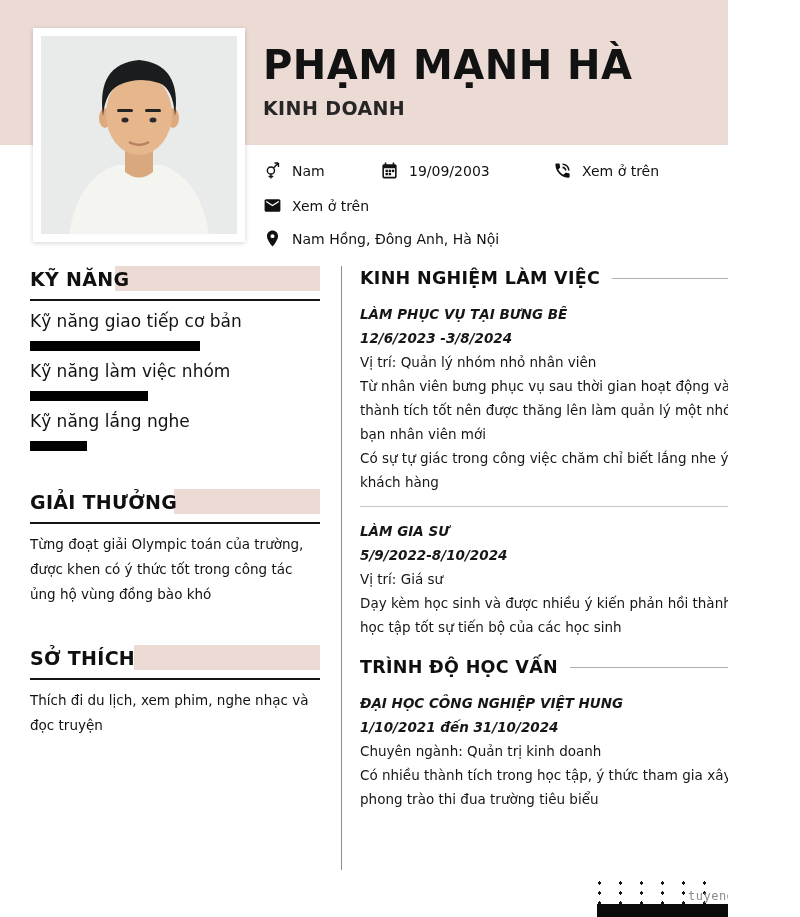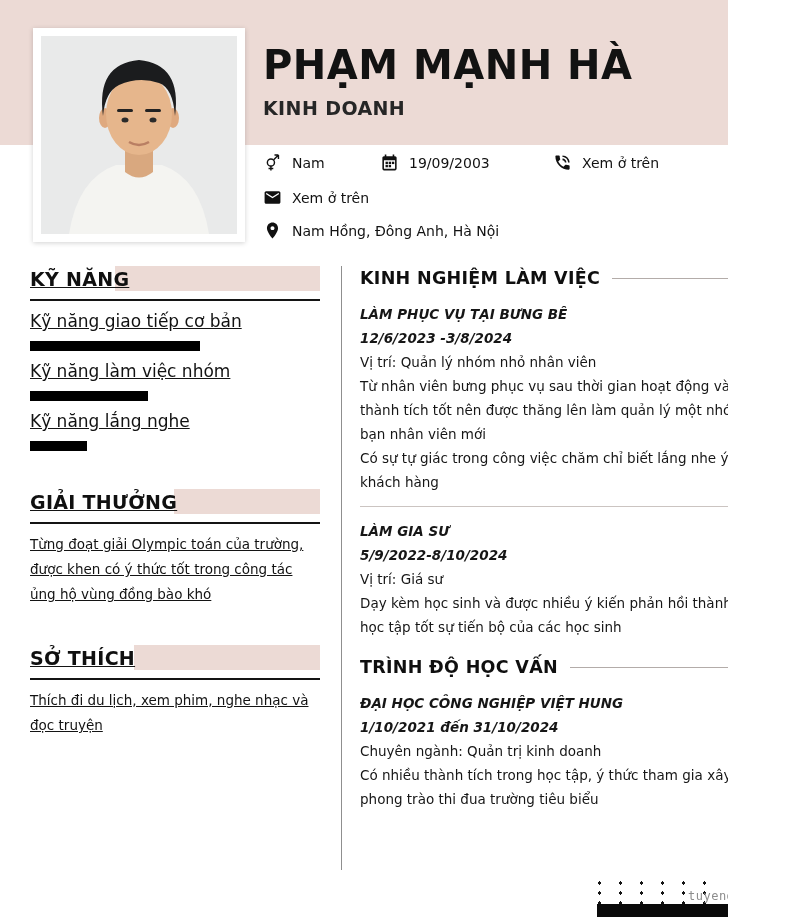--- a/index.html
+++ b/index.html
@@ -12,36 +12,36 @@
   .deco-circle { position:absolute; left:764px; top:7px; width:56px; height:56px; border:2px solid #2b2b2b; border-radius:50%; background:transparent; }
   .deco-bar { position:absolute; left:770px; top:57px; width:17px; height:170px; background:#101010; }
 
   .photo-frame { position:absolute; left:33px; top:28px; width:212px; height:214px; background:#ffffff; padding:8px; box-shadow:0 1px 5px rgba(0,0,0,.18); }
   .photo-frame svg { width:100%; height:100%; display:block; }
 
   .name { position:absolute; left:263px; top:42px; font-size:40px; font-weight:800; letter-spacing:.5px; color:#121212; white-space:nowrap; }
   .job-title { position:absolute; left:263px; top:97px; font-size:19px; font-weight:700; letter-spacing:.4px; color:#262626; }
 
   
-  .contact-item { position:absolute; display:flex; align-items:center; gap:10px; font-size:14px; color:#121212; white-space:nowrap; }
+  .contact-item { position:absolute; display:flex; align-items:center; gap:10px; font-size:14px; color:#121212; white-space:nowrap;margin-top:8px; }
   .contact-item .cicon { width:19px; height:19px; flex:none; display:inline-flex; }
   .contact-item svg { width:100%; height:100%; }
   .ci-gender { left:263px; top:153px; }
   .ci-dob    { left:380px; top:153px; }
   .ci-phone  { left:553px; top:153px; }
   .ci-email  { left:263px; top:188px; }
   .ci-addr   { left:263px; top:221px; }
 
   
   .v-divider { position:absolute; left:341px; top:266px; width:1px; height:604px; background:#8f8f8f; }
   .left-col  { position:absolute; left:30px;  top:268px; width:290px; }
   .right-col { position:absolute; left:360px; top:266px; width:412px; }
 
   
-  .l-sec { margin-bottom:40px;text-decoration:underline; }
+  .l-sec { margin-bottom:40px; }
   .l-title { position:relative; font-size:19px; font-weight:700; color:#101010; padding-bottom:9px; border-bottom:2px solid #141414; margin-bottom:8px; letter-spacing:.3px; }
   .l-title .hl  { position:absolute; top:-2px; right:0; height:25px; background:#ecdad5; z-index:0; }
   .l-title .txt { position:relative; z-index:1; }
   .hl-skills { width:205px; }
   .hl-awards { width:146px; }
   .hl-hobby  { width:186px; }
   .skill { margin-bottom:6px; }
   .skill-label { font-size:17px; color:#121212; margin:10px 0 10px; }
   .skill-bar { height:10px; background:#000; width:60px; }
   .l-text { font-size:13.5px; line-height:25px; color:#121212; margin-top:8px; }

